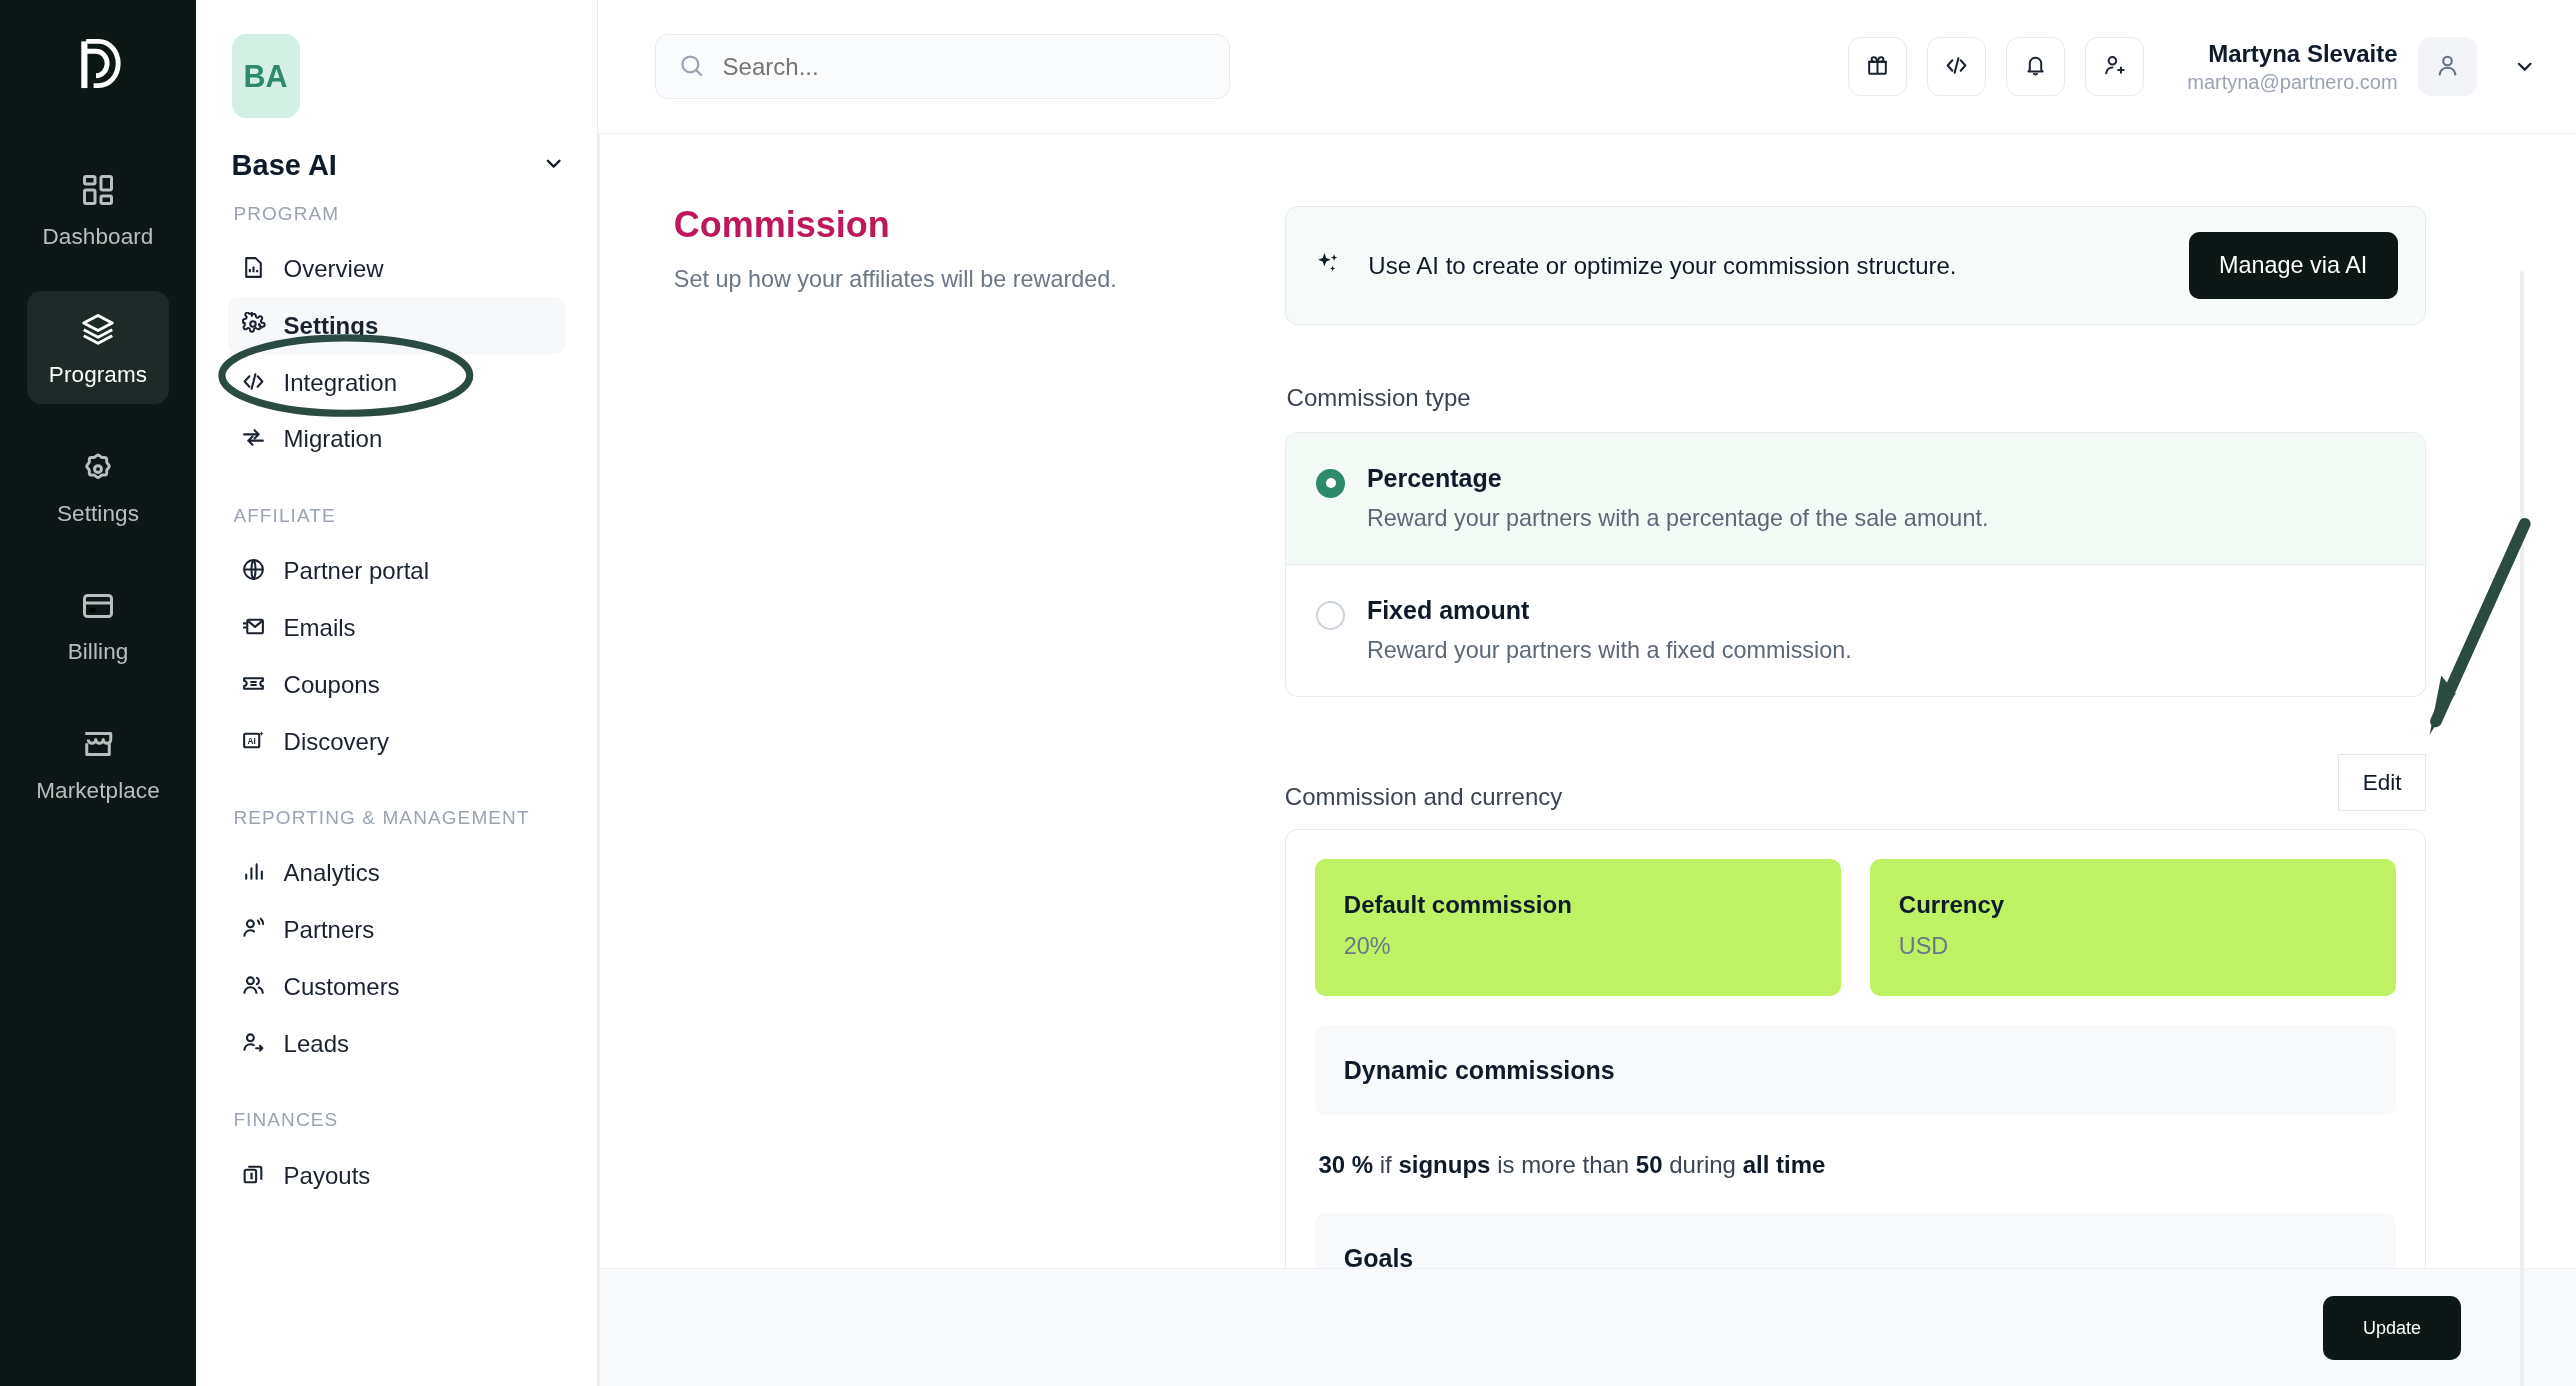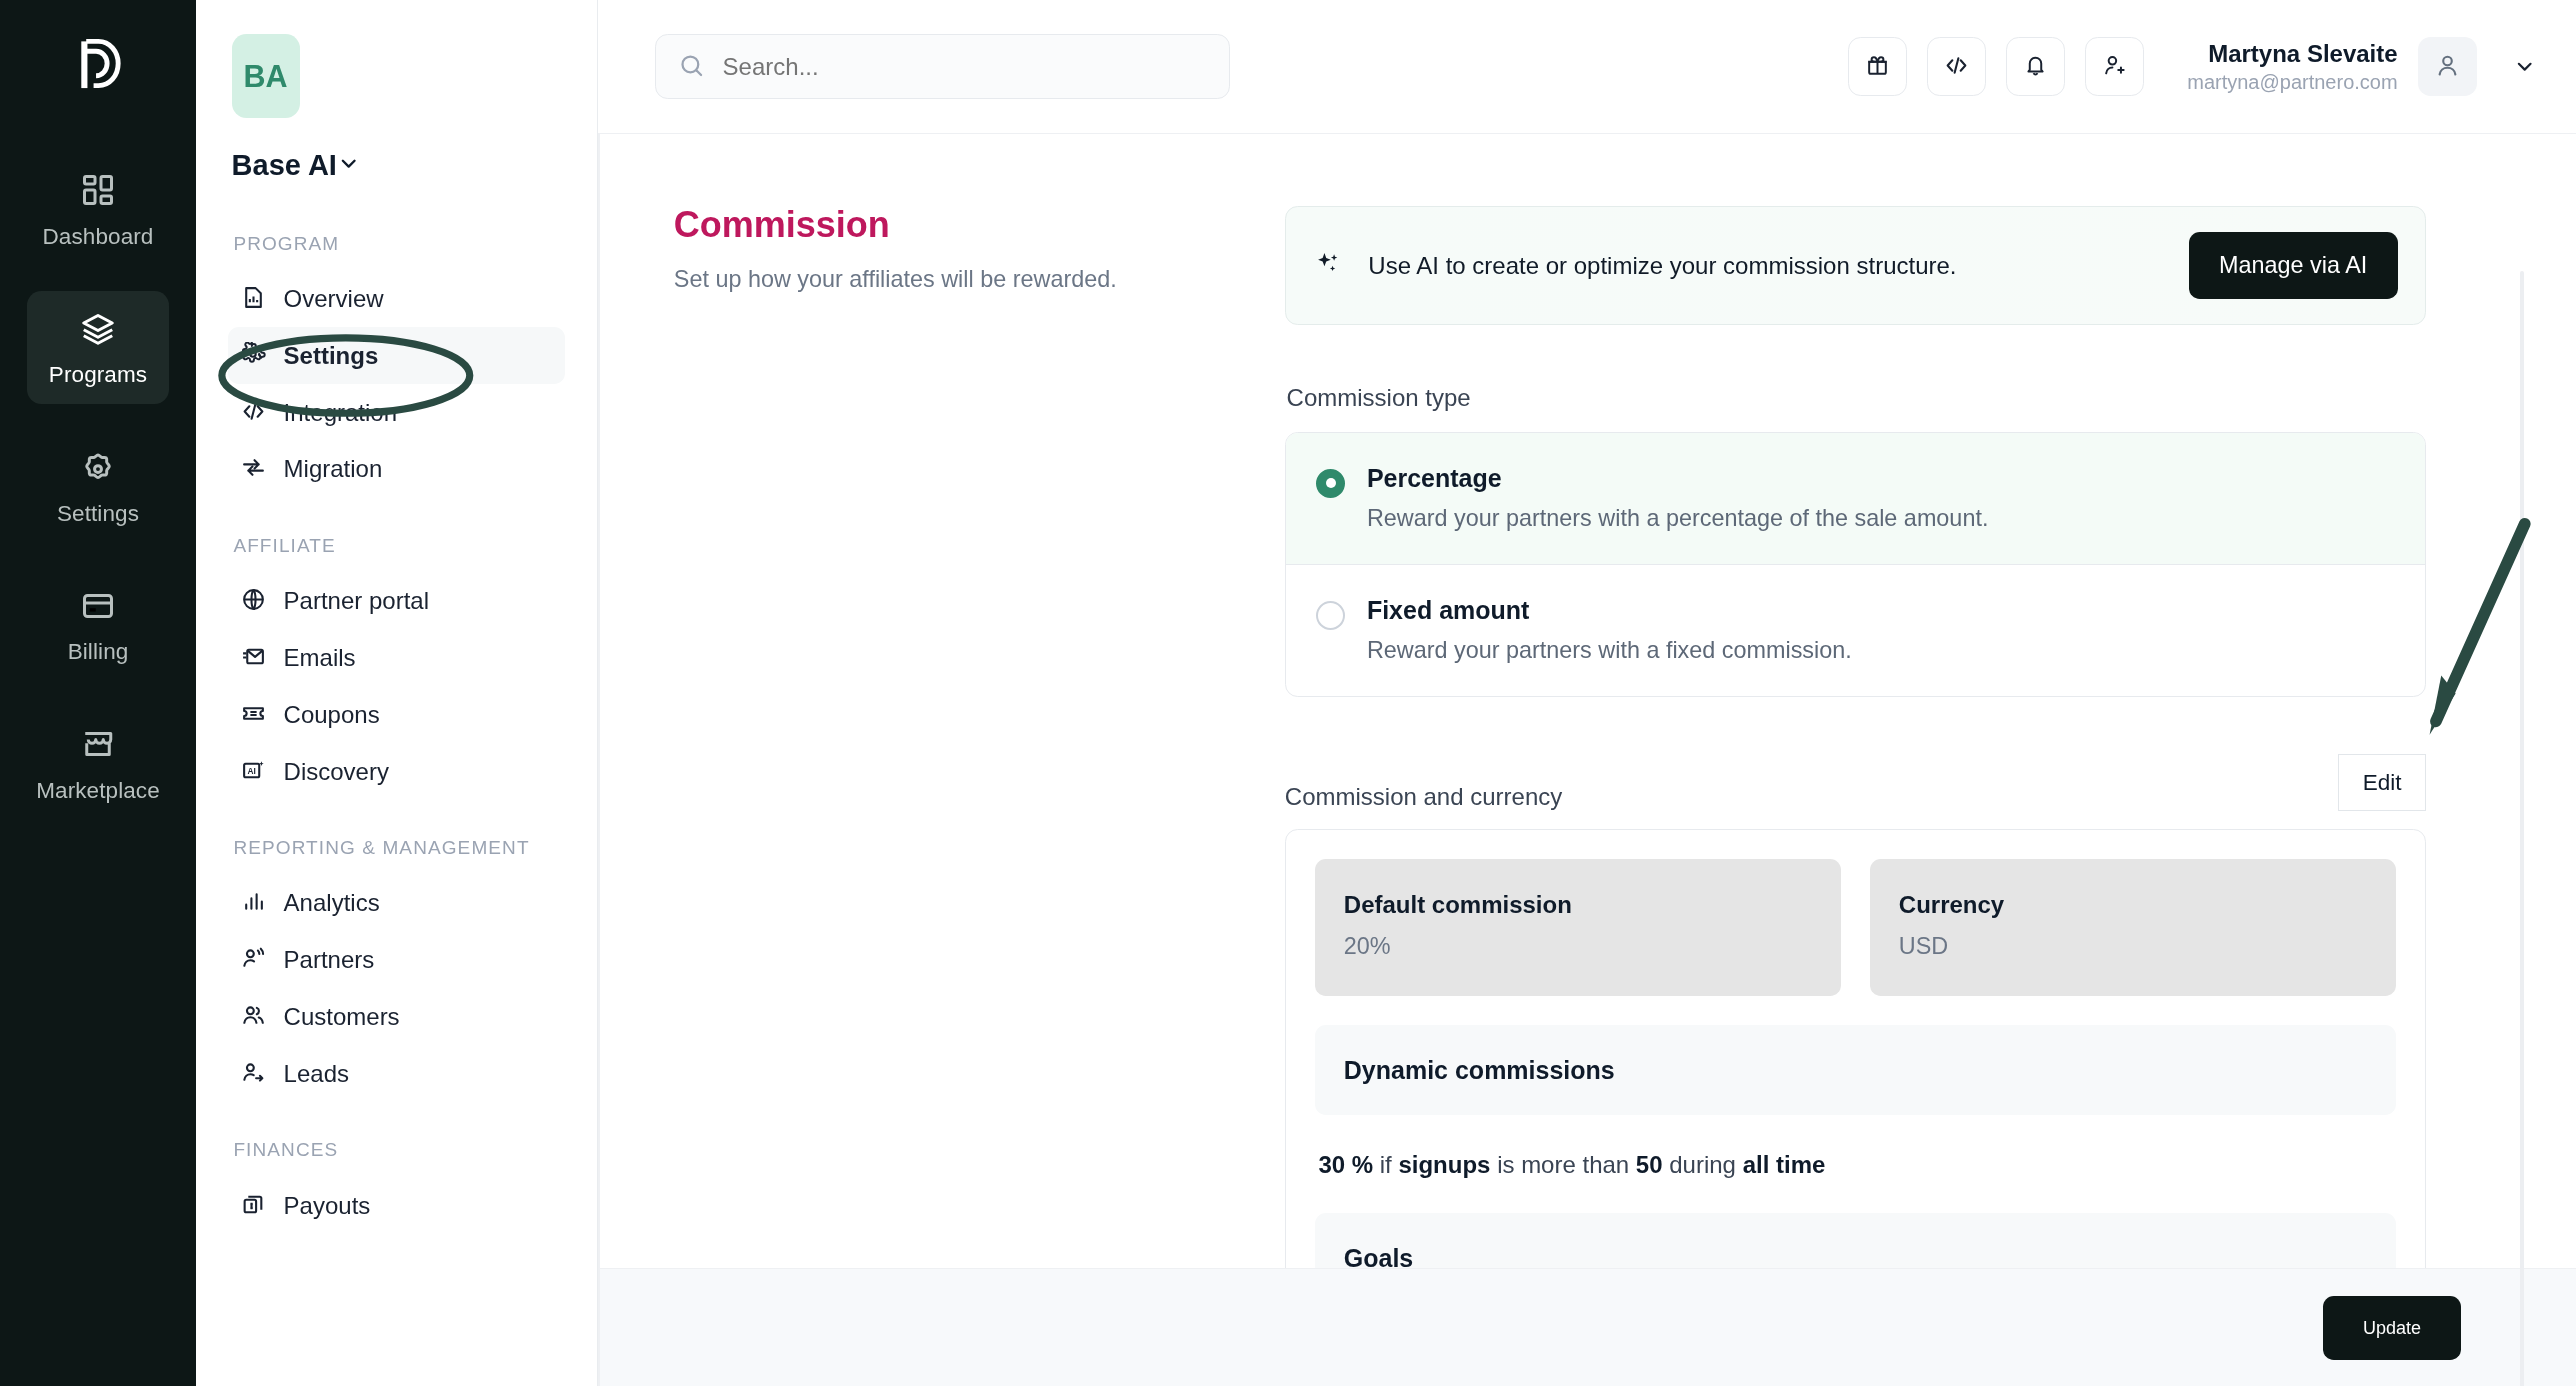--- a/index.html
+++ b/index.html
@@ -45,22 +45,22 @@
     overflow: hidden;
   }
   .prog-badge {
     width: 68px; height: 84px; border-radius: 14.4px;
     background: #d4f0e4;
     display: flex; align-items: center; justify-content: center;
     color: #2f8a6b; font-size: 30.5px; font-weight: 700;
     margin-top: 34px; margin-left: 3.6px;
   }
   .prog-row {
-    display: flex; align-items: center; 
-    margin-top: 30.5px; margin-left: 3.6px; margin-bottom: 50px; cursor: pointer;
+    display: flex; align-items: center; justify-content: space-between;
+    margin-top: 30.5px; margin-left: 3.6px; margin-bottom: 20px; cursor: pointer;
   }
   .prog-name { font-size: 29px; font-weight: 700; color: #0f1b2a; }
   .side-group-title {
     font-size: 19px; color: #9aa3b2; letter-spacing: 1.1px;
     margin: 0 0 14.4px 5.4px; line-height: 1.3;
   }
   .side-group { margin-bottom: 36px; }
   .side-item {
     display: flex; align-items: center; gap: 18px;
     padding: 14.4px 12.6px; border-radius: 10.8px; cursor: pointer;
@@ -169,21 +169,21 @@
   .btn-light {
     border: 1.8px solid #e2e6ea; background: #ffffff; border-radius: 0;
     font-size: 22.5px; font-family: inherit; color: #0f1b2a;
     padding: 14.4px 23.4px; cursor: pointer;
   }
   .panel {
     border: 1.8px solid #e7eaee; border-radius: 12.6px; padding: 29px;
   }
   .kv-grid { display: flex; gap: 29px; }
   .kv-cell {
-    flex: 1 1 0; background: #e5e5e5; border-radius: 10.8px; padding: 32px 29px 36px 29px;
+    flex: 1 1 0; background: #bef264; border-radius: 10.8px; padding: 32px 29px 36px 29px;
   }
   .kv-title { font-size: 24px; font-weight: 700; color: #0f1b2a; }
   .kv-value { font-size: 23.4px; color: #6b7686; margin-top: 14.4px; }
   .sub-block {
     background: #f7f9fa; border-radius: 10.8px; padding: 30.5px 29px;
     font-size: 25px; font-weight: 700; color: #0f1b2a; margin-top: 29px;
   }
   .rule-line {
     font-size: 24px; color: #3a4453; padding: 36px 3.6px 34px 3.6px;
   }

